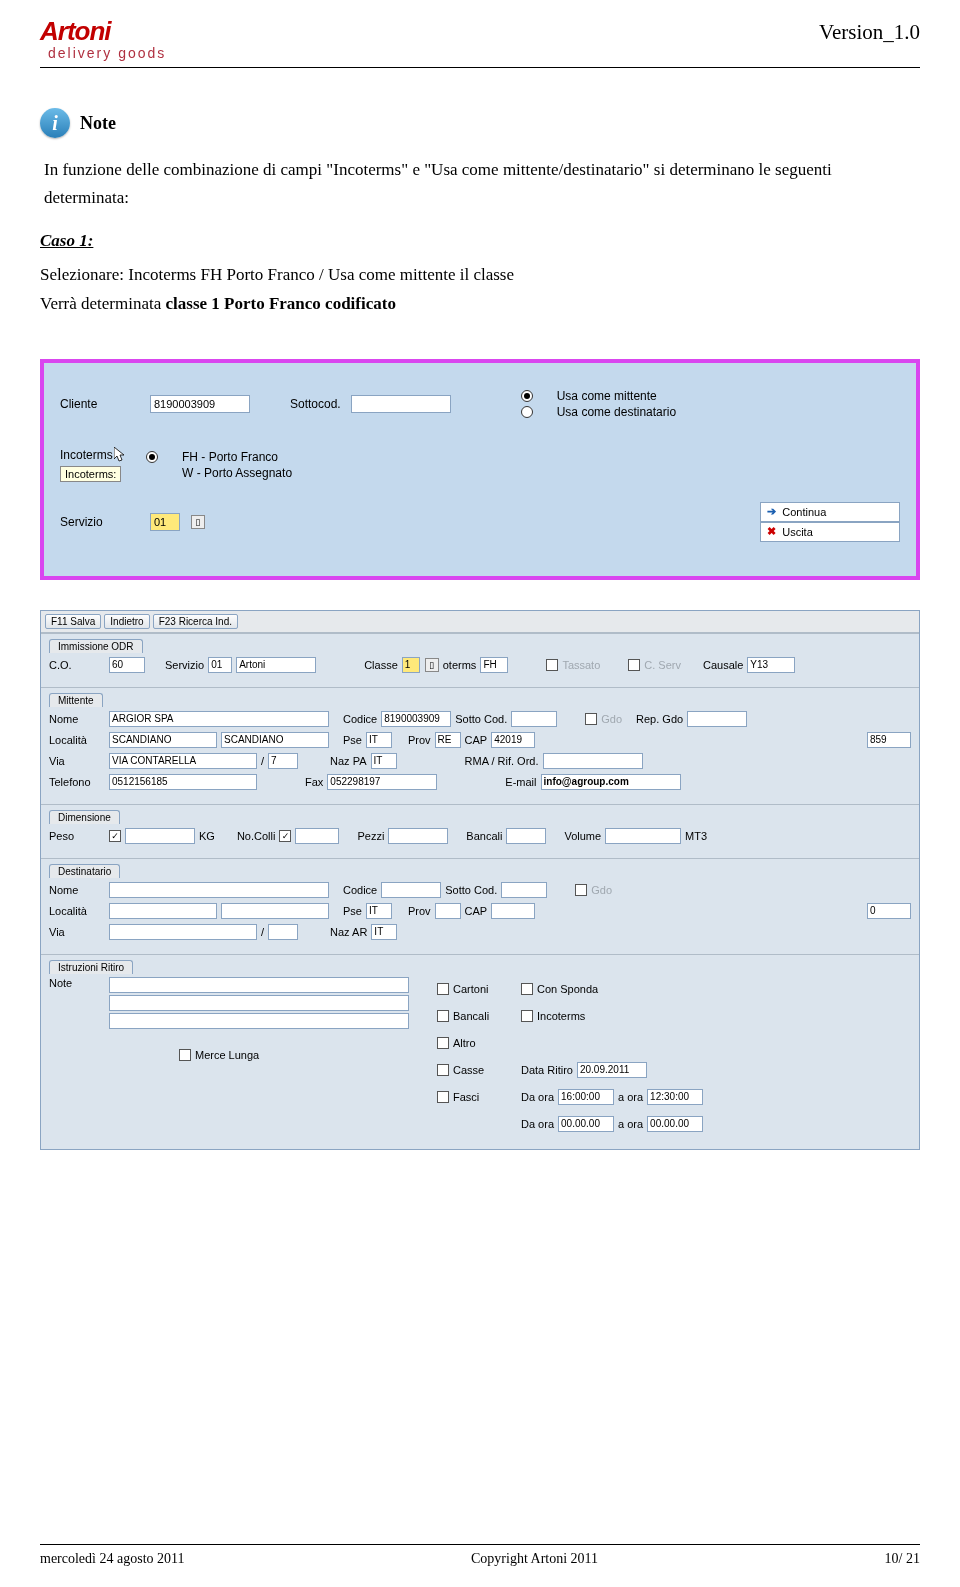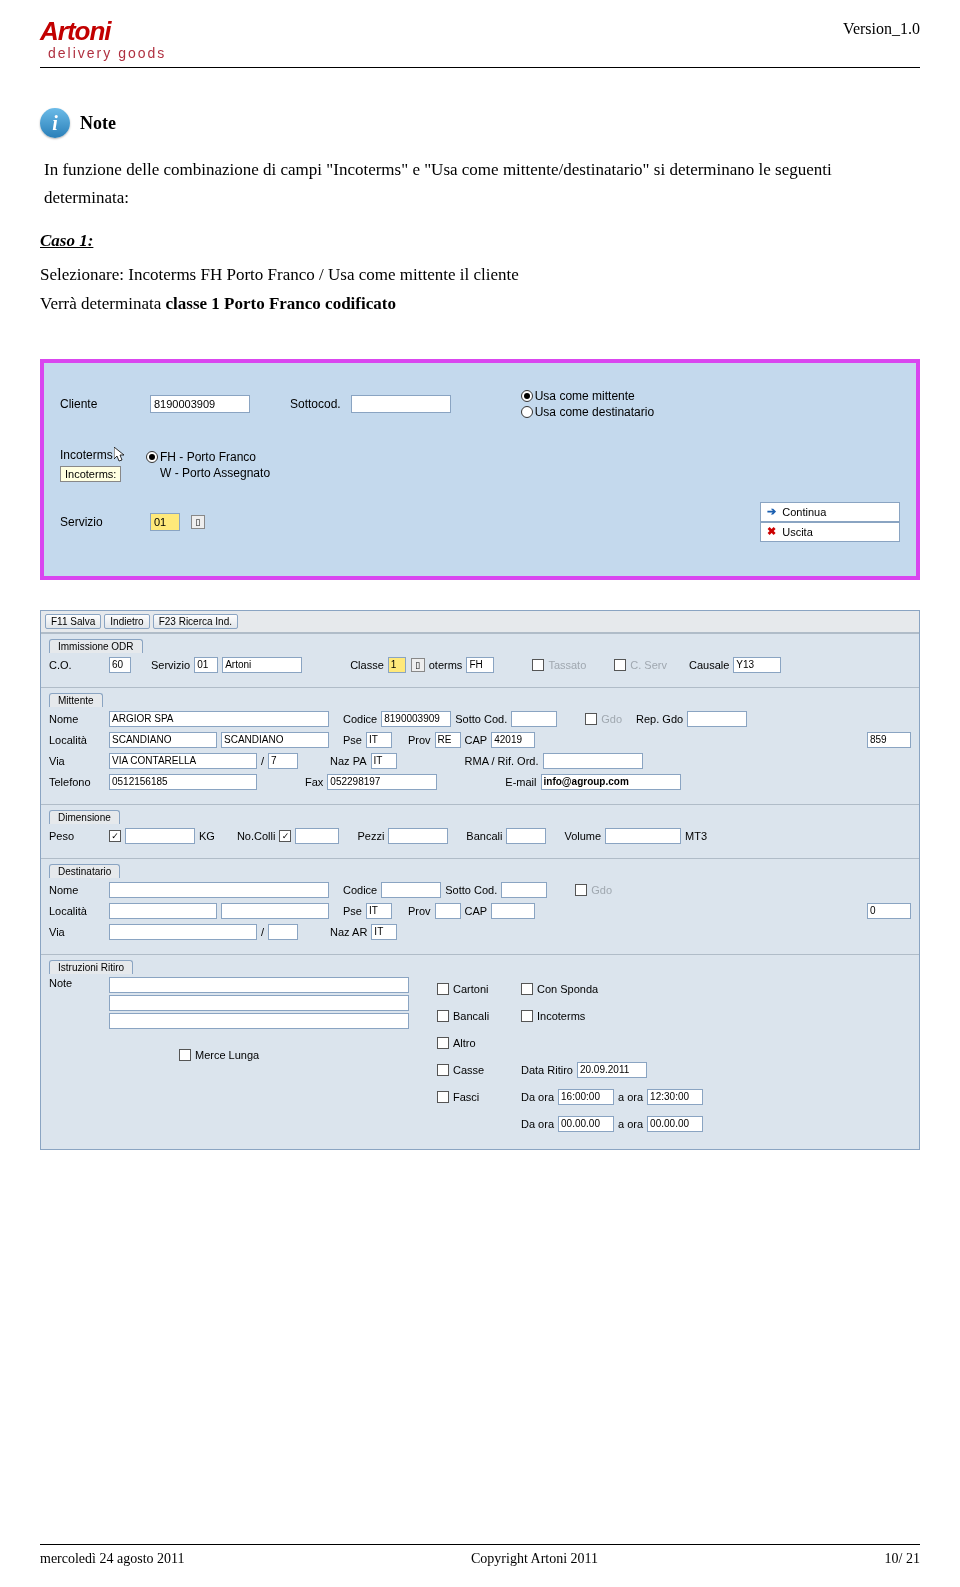--- a/index.html
+++ b/index.html
@@ -2,40 +2,40 @@
 <html><head>
 <meta charset="utf-8">
 <style>
   * { box-sizing: border-box; }
   body { margin:0; font-family: Arial, sans-serif; font-size:12px; color:#000; background:#fff; }
   .page { width:960px; margin:0 auto; padding:20px 40px; position:relative; min-height:1587px; }
   .header-row { display:flex; justify-content:space-between; align-items:flex-start; margin-bottom:6px; }
   .logo-block { display:flex; flex-direction:column; }
   .logo-main { font-family: Arial Black, Arial, sans-serif; font-weight:900; font-style:italic; font-size:26px; color:#c20000; letter-spacing:-1px; line-height:0.9; }
   .logo-sub { font-size:14px; color:#b03040; letter-spacing:2px; margin-top:2px; margin-left:8px; }
-  .version-text { font-family:"Times New Roman",serif; font-size:16px; }
+  .version-text { font-family:"Times New Roman",serif; font-size:21px; }
   .top-hr { border:none; border-top:1px solid #000; margin:4px 0 40px 0; }
   .note-block { margin:20px 0 40px 0; }
   .note-title-row { display:flex; align-items:center; gap:10px; margin-bottom:18px; }
   .info-icon { width:30px; height:30px; border-radius:50%; background:linear-gradient(#6bbbe8,#2a7fb8); color:#fff; font-family:Georgia,serif; font-size:20px; font-weight:bold; font-style:italic; display:flex; align-items:center; justify-content:center; box-shadow:0 1px 2px rgba(0,0,0,.3); }
   .note-title { font-family:"Times New Roman",serif; font-size:18px; font-weight:bold; }
   .note-body { font-family:"Times New Roman",serif; font-size:17px; margin-left:4px; line-height:1.6; }
   .case-label { font-family:"Times New Roman",serif; font-size:17px; font-weight:bold; font-style:italic; text-decoration:underline; margin:20px 0 10px 0; }
   .case-body { font-family:"Times New Roman",serif; font-size:17px; line-height:1.7; margin-bottom:18px; }
   .bold { font-weight:bold; }
 
   
   .sap-box { background:#c4d9ed; border:4px solid #d946ef; padding:14px 16px 24px 16px; margin-bottom:30px; font-family:Tahoma,Arial,sans-serif; font-size:12px; }
   .sap-row { display:flex; align-items:center; margin:10px 0; gap:10px; }
   .sap-label { width:80px; }
   .sap-input { background:#fff; border:1px solid #8aa4c2; height:18px; padding:0 3px; font-size:11px; display:inline-flex; align-items:center; } .w100{width:100px;} .w30{width:30px;}
   .sap-radio { appearance:none; width:12px; height:12px; border:1px solid #333; border-radius:50%; display:inline-block; vertical-align:middle; position:relative; background:#fff; }
   .sap-radio.checked::after { content:""; position:absolute; width:6px; height:6px; background:#000; border-radius:50%; left:2px; top:2px; }
   .radio-col { margin-left:60px; }
-  .radio-line { display:flex; align-items:center; gap:2px; margin:2px 0; }
+  .radio-line { display:flex; align-items:center; gap:24px; margin:2px 0; }
   .incoterms-block { display:flex; align-items:flex-end; margin:20px 0; }
   .cursor-arrow { position:relative; top:4px; left:-2px; }
   .tooltip { background:#ffffe1; border:1px solid #888; padding:1px 4px; font-size:11px; display:inline-block; margin-top:4px; }
   .btn-stack { margin-left:auto; display:flex; flex-direction:column; }
   .sap-btn { background:#fff; border:1px solid #8aa4c2; width:140px; height:20px; display:flex; align-items:center; gap:6px; padding:0 6px; font-size:11px; }
   .icon-arrow { color:#1b5fb0; font-weight:bold; }
   .icon-x { color:#c00; font-weight:bold; }
   .helper { width:14px; height:14px; border:1px solid #888; background:#eee; display:inline-block; font-size:9px; text-align:center; line-height:12px; margin-left:1px; }
 
   
@@ -69,21 +69,21 @@
   <hr class="top-hr">
 
   <div class="note-block">
     <div class="note-title-row">
       <div class="info-icon">i</div>
       <div class="note-title">Note</div>
     </div>
     <div class="note-body">In funzione delle combinazione di campi "Incoterms" e "Usa come mittente/destinatario" si determinano le seguenti determinata:</div>
     <div class="case-label">Caso 1:</div>
     <div class="case-body">
-      <div>Selezionare: Incoterms FH Porto Franco /  Usa come mittente il cliente</div>
+      <div>Selezionare: Incoterms FH Porto Franco /  Usa come mittente il classe</div>
       <div>
         <span>Verrà determinata </span><span class="bold">classe 1 Porto Franco codificato</span>
       </div>
     </div>
   </div>
 
   <div class="sap-box">
     <div class="sap-row">
       <span class="sap-label">Cliente</span>
       <span class="sap-input w100">8190003909</span>
@@ -144,21 +144,21 @@
     <div class="form-toolbar">
       <span class="tb-btn">F11 Salva</span>
       <span class="tb-btn">Indietro</span>
       <span class="tb-btn">F23 Ricerca Ind.</span>
     </div>
 
     <div class="sect">
       <span class="sect-tab">Immissione ODR</span>
       <div class="frow">
         <span class="flabel">C.O.</span>
-        <span class="fin" style="width:22px;">60</span>
+        <span class="fin" style="width:36px;">60</span>
         <span style="width:12px"></span>
         <span>Servizio</span>
         <span class="fin" style="width:24px;">01</span>
         <span class="fin" style="width:80px;">Artoni</span>
         <span style="width:40px"></span>
         <span>Classe</span>
         <span class="fin fyellow" style="width:18px;">1</span>
         <span class="helper">▯</span>
         <span>oterms</span>
         <span class="fin" style="width:28px;">FH</span>

